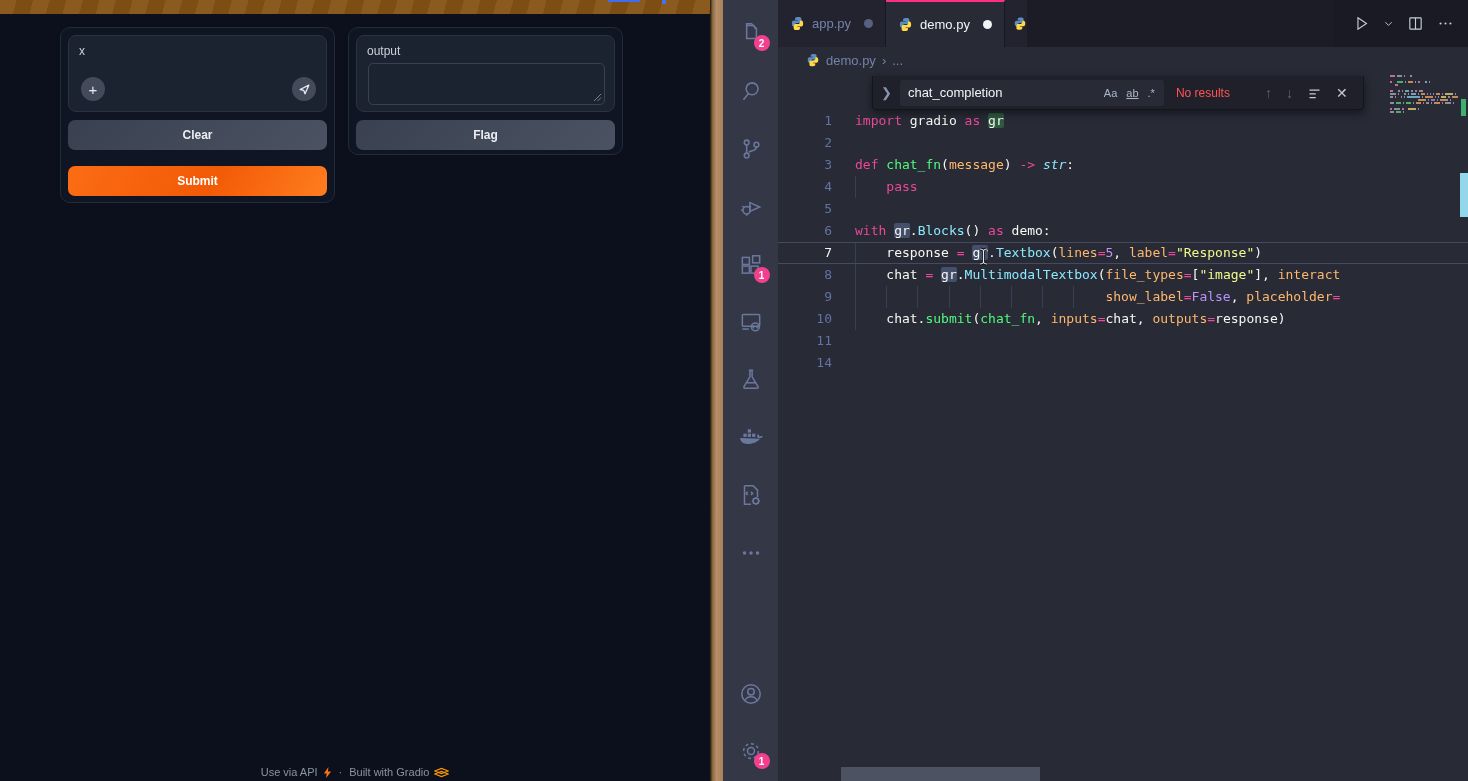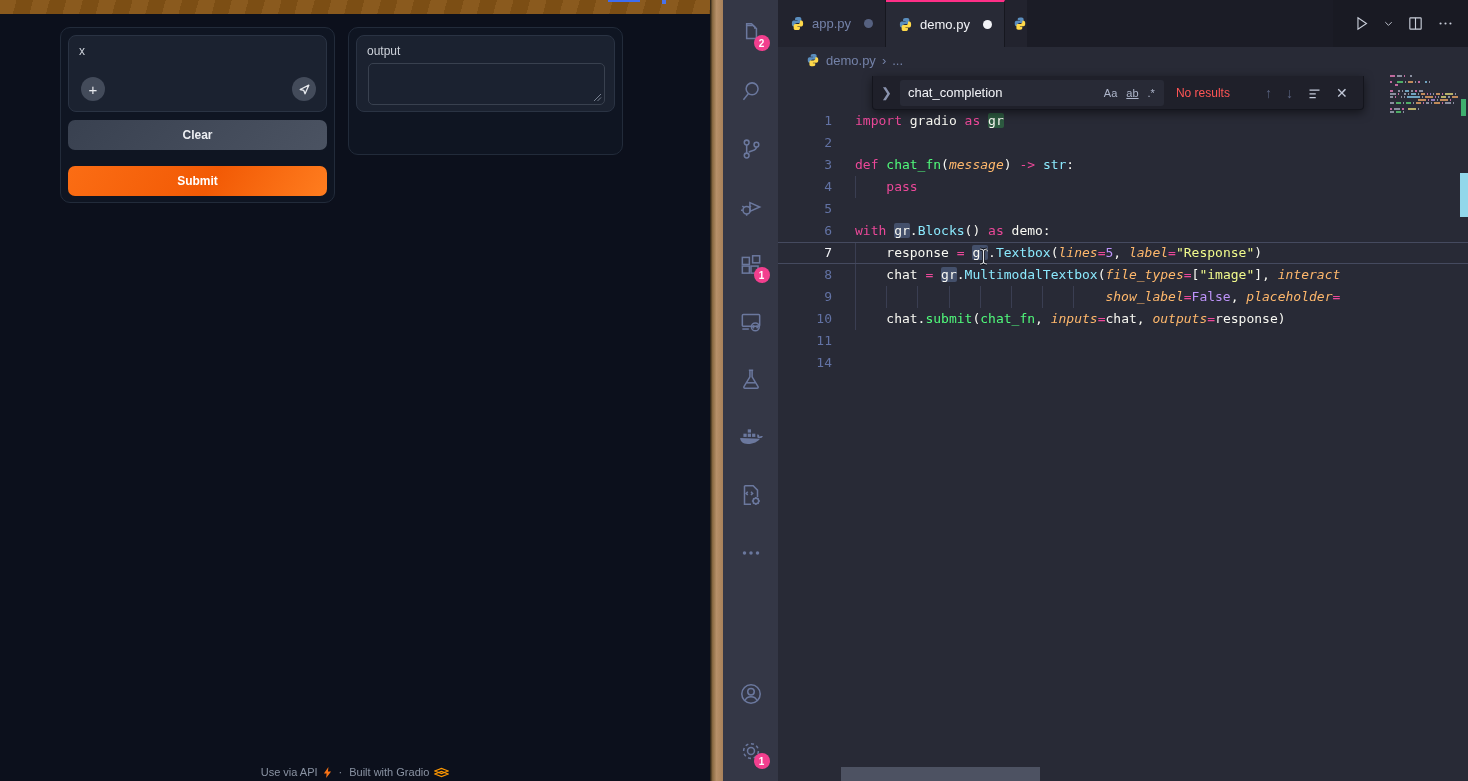--- a/index.html
+++ b/index.html
@@ -84,22 +84,22 @@
   
   #codearea { position:absolute; left:0; top:110px; width:690px; height:660px;
     font-family:"DejaVu Sans Mono", monospace; font-size:13px; }
   .crow { position:relative; height:22px; line-height:22px; white-space:pre; }
   .crow .ln { position:absolute; left:0; top:0; width:54px; text-align:right; color:#6272a4; }
   .crow .ctext { position:absolute; left:77px; top:0; white-space:pre; }
   .crow.cur { border-top:1px solid #454a5f; border-bottom:1px solid #454a5f; height:22px; line-height:20px; }
   .crow.cur .ln { color:#f2f3f7; }
   .guides { position:absolute; left:77px; top:0; bottom:0;
     background:repeating-linear-gradient(to right,#3a3e52 0 1px,transparent 1px 31.2px); }
-  .cp{color:#ec4899} .cg{color:#50fa7b} .cc{color:#8be9fd} .cci{color:#8be9fd;}
-  .co{color:#ffb86c;font-style:italic} .cy{color:#f1fa8c} .cu{color:#bd93f9} .cf{color:#f8f8f2}
+  .cp{color:#ec4899} .cg{color:#50fa7b} .cc{color:#8be9fd} .cci{color:#8be9fd;font-style:italic}
+  .co{color:#ffb86c;} .cy{color:#f1fa8c} .cu{color:#bd93f9} .cf{color:#f8f8f2}
   .hl-green{background:#2d5a40;border-radius:2px} .hl-slate{background:#44506b;border-radius:2px}
 
   
   #minimap { position:absolute; left:612px; top:75px; width:68px; }
   #minimap .mrow { height:2px; margin-bottom:1px; display:flex; gap:2px; }
   #minimap .mrow span { height:2px; display:inline-block; }
   #ruler { position:absolute; left:682px; top:0; width:8px; height:781px; }
   #ruler-green { position:absolute; left:1px; top:99px; width:5px; height:17px; background:#3fae6e; }
   #ruler-cyan  { position:absolute; left:0; top:173px; width:8px; height:44px; background:#92d7ea; }
   #hscroll { position:absolute; left:63px; top:767px; width:199px; height:14px; background:#4d5262; }
@@ -133,20 +133,21 @@
 
   <div class="card" id="card-output">
     <div class="iopanel">
       <span class="iolabel">output</span>
       <div class="textarea-box">
         <svg class="resize-h" width="9" height="9" viewBox="0 0 9 9">
             <path d="M1 8 L8 1 M4.5 8 L8 4.5" stroke="#77808f" stroke-width="1"></path>
           </svg>
       </div>
     </div>
+    <button class="gbtn grey" id="flag-btn">Flag</button>
   </div>
 
   <div id="app-footer">
     <span class="f-item">
       <span>Use via API</span>
       <svg width="9" height="11" viewBox="0 0 10 12">
           <path d="M6 0 L1 7 H4 L3.5 12 L9 5 H5.5 Z" fill="#f97316"></path>
         </svg>
     </span>
     <span>·</span>

